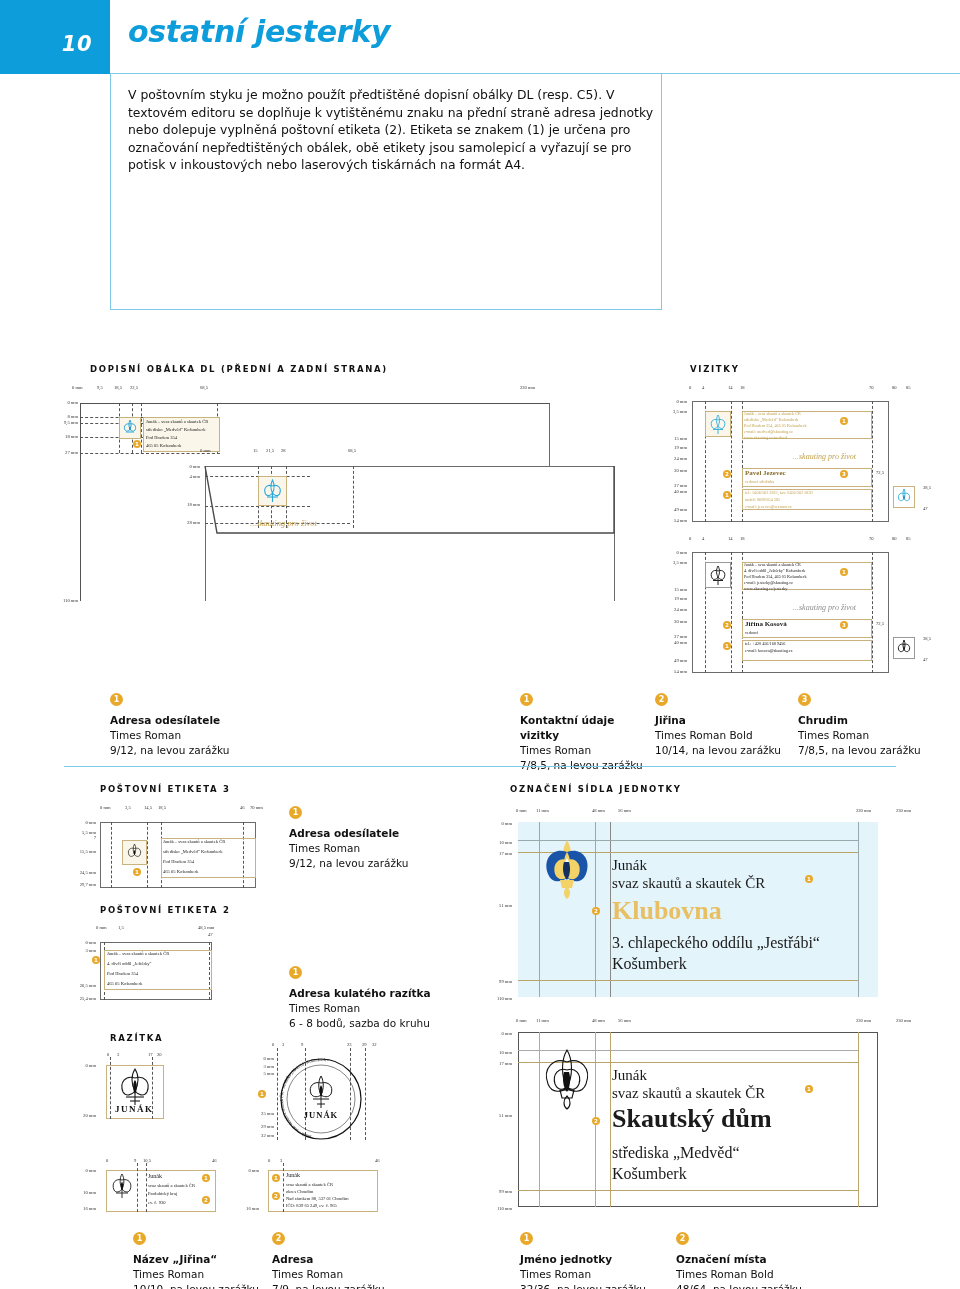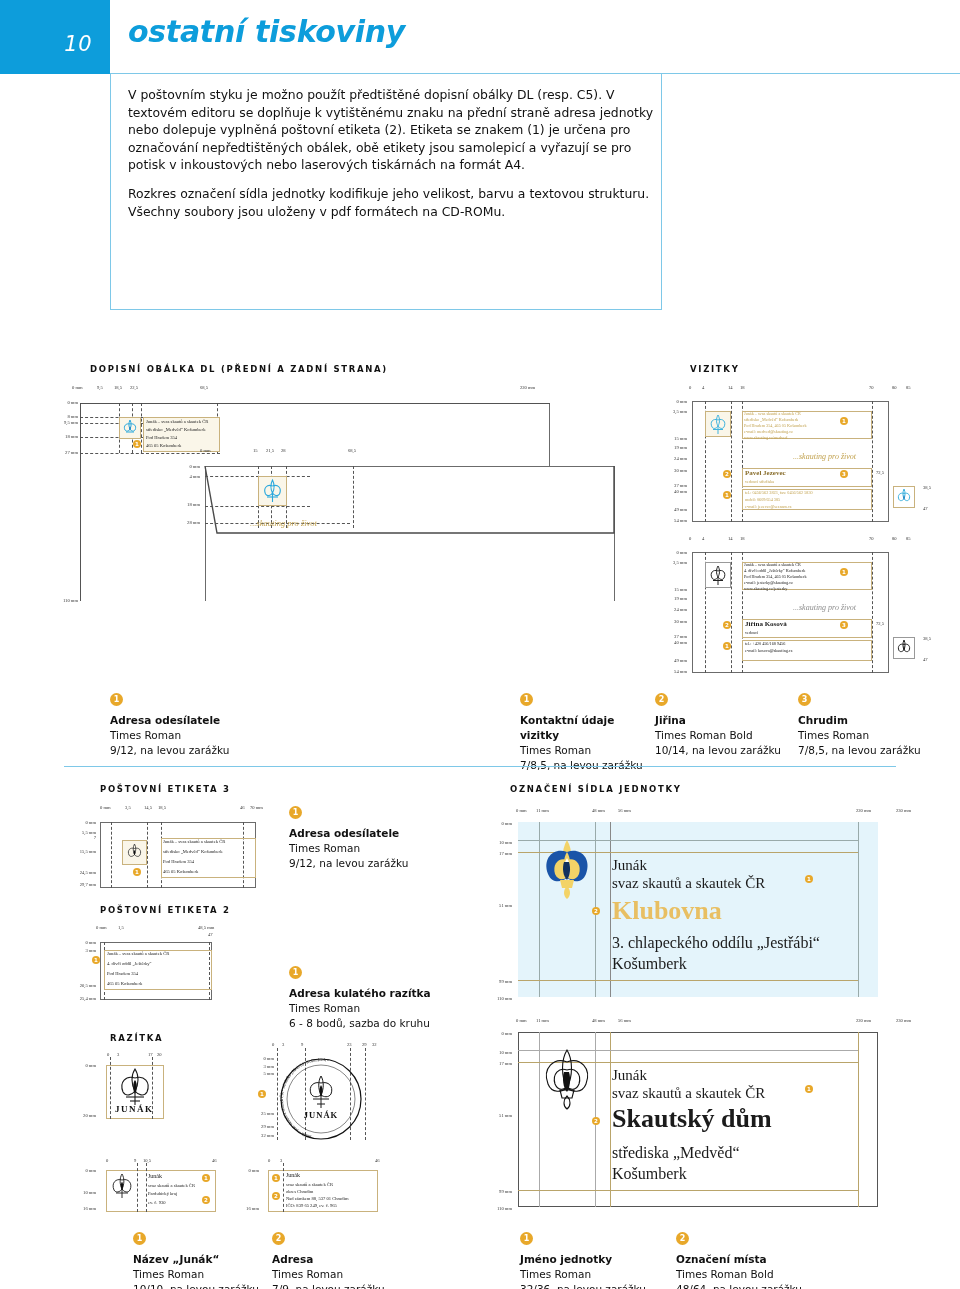--- a/index.html
+++ b/index.html
@@ -8,21 +8,21 @@
     font-family:"Liberation Sans",sans-serif;color:#1a1a1a;
     position:relative;overflow:hidden;
   }
   .page{position:relative;width:960px;height:1289px;}
 
   
   .hdr{position:absolute;left:0;top:0;width:960px;height:74px;}
   .hdr-block{position:absolute;left:0;top:0;width:110px;height:74px;background:#0d9ddb;}
   .hdr-num{position:absolute;left:0;top:0;width:110px;height:87px;
     display:flex;align-items:center;justify-content:flex-end;padding-right:18px;
-    box-sizing:border-box;color:#ffffff;font-size:21px;font-style:italic;font-weight:normal;
+    box-sizing:border-box;color:#ffffff;font-size:21px;font-style:italic;font-weight:bold;
     font-family:"DejaVu Sans",sans-serif;letter-spacing:.5px;padding-left:19px;}
   .hdr-title{position:absolute;left:128px;top:14px;color:#0d9ddb;
     font-size:30px;font-style:italic;font-weight:bold;font-family:"DejaVu Sans",sans-serif;
     letter-spacing:-.3px;}
   .hdr-rule{position:absolute;left:110px;top:73px;width:850px;height:1px;background:#7ec8e8;}
   .hdr-vrule{position:absolute;left:110px;top:74px;width:1px;height:236px;background:#7ec8e8;}
 
   
   .intro{position:absolute;left:128px;top:86px;width:534px;}
   .intro p{margin:0 0 11px 0;font-size:12.4px;line-height:17.6px;
@@ -75,30 +75,29 @@
   .gold-big{color:#e8bf63;font-weight:bold;}
 </style>
 </head>
 <body>
 
 <div class="page">
 
   <div class="hdr">
     <div class="hdr-block"></div>
     <div class="hdr-num">10</div>
-    <div class="hdr-title">ostatní tiskoviny</div>
+    <div class="hdr-title">ostatní jesterky</div>
   </div>
   <div class="hdr-rule"></div>
   <div class="hdr-vrule"></div>
   <div class="intro-box-r"></div>
   <div class="intro-box-b"></div>
 
   <div class="intro">
     <p>V poštovním styku je možno použít předtištěné dopisní obálky DL (resp. C5). V textovém editoru se doplňuje k vytištěnému znaku na přední straně adresa jednotky nebo dolepuje vyplněná poštovní etiketa (2). Etiketa se znakem (1) je určena pro označování nepředtištěných obálek, obě etikety jsou samolepicí a vyřazují se pro potisk v inkoustových nebo laserových tiskárnách na formát A4.</p>
-    <p>Rozkres označení sídla jednotky kodifikuje jeho velikost, barvu a textovou strukturu. Všechny soubory jsou uloženy v pdf formátech na CD-ROMu.</p>
   </div>
 
   <div class="sect-cap" style="left:90px;top:364px;">DOPISNÍ OBÁLKA DL (PŘEDNÍ A ZADNÍ STRANA)</div>
 
   <div class="tick" style="left:72px;top:385px;">0 mm</div>
   <div class="tick" style="left:97px;top:385px;">9,5</div>
   <div class="tick" style="left:114px;top:385px;">18,5</div>
   <div class="tick" style="left:130px;top:385px;">22,5</div>
   <div class="tick" style="left:200px;top:385px;">68,5</div>
   <div class="tick" style="left:520px;top:385px;">220 mm</div>
@@ -622,21 +621,21 @@
   <div class="big-serif" style="left:612px;top:1067px;font-size:15px;">Junák</div>
   <div class="big-serif" style="left:612px;top:1085px;font-size:15px;">svaz skautů a skautek ČR</div>
   <div class="badge-sm" style="left:805px;top:1085px;">1</div>
   <div class="big-serif" style="left:612px;top:1104px;font-size:26px;font-weight:bold;">Skautský dům</div>
   <div class="badge-sm" style="left:592px;top:1117px;">2</div>
   <div class="big-serif" style="left:612px;top:1144px;font-size:16px;">střediska „Medvěd“</div>
   <div class="big-serif" style="left:612px;top:1165px;font-size:16px;">Košumberk</div>
 
   <div class="legend" style="left:133px;top:1232px;width:160px;">
     <div class="lg-badge">1</div>
-    <div class="lg-t">Název „Junák“</div>
+    <div class="lg-t">Název „Jiřina“</div>
     <div class="lg-s">Times Roman</div>
     <div class="lg-s">10/10, na levou zarážku</div>
   </div>
   <div class="legend" style="left:272px;top:1232px;width:160px;">
     <div class="lg-badge">2</div>
     <div class="lg-t">Adresa</div>
     <div class="lg-s">Times Roman</div>
     <div class="lg-s">7/9, na levou zarážku</div>
   </div>
   <div class="legend" style="left:520px;top:1232px;width:165px;">

